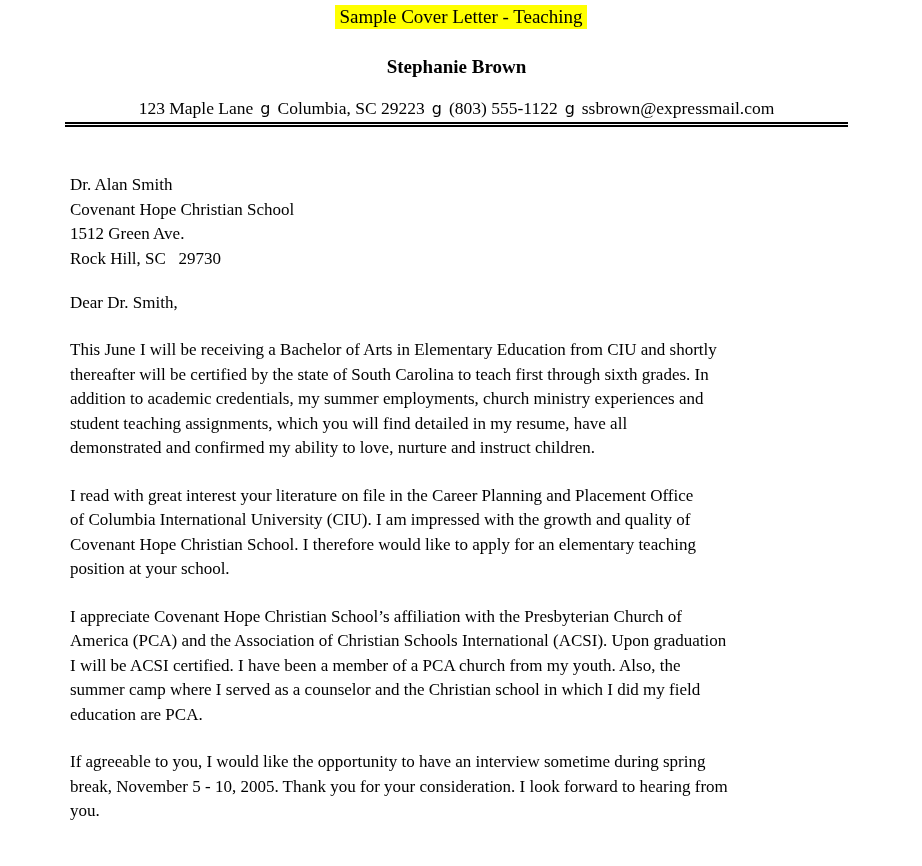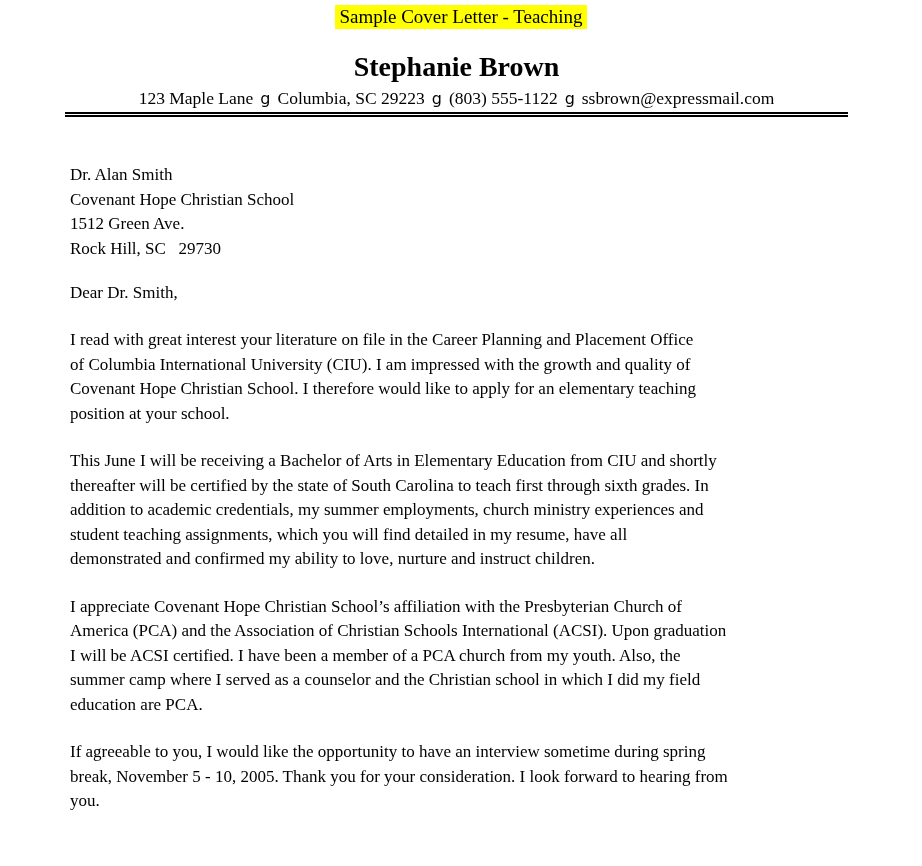--- a/index.html
+++ b/index.html
@@ -31,23 +31,23 @@
   .letterhead {
     width: 783px;
     margin-left: 65px;
     margin-top: 26px;
     border-bottom: 5px double #000000;
     padding-bottom: 3px;
     text-align: center;
   }
   .letterhead .name {
     font-weight: bold;
-    font-size: 28px;
+    font-size: 19px;
     line-height: 26px;
-    margin-bottom: 8px;
+    margin-bottom: 18px;
   }
   .letterhead .contact {
     font-size: 17.5px;
     line-height: 21px;
     white-space: nowrap;
   }
   .letterhead .sep {
     font-family: "DejaVu Sans", sans-serif;
     font-size: 16px;
     margin: 0 7px;
@@ -95,30 +95,30 @@
   <div class="body-text">
 
 
     <div class="recipient line-block">Dr. Alan Smith
 Covenant Hope Christian School
 1512 Green Ave.
 Rock Hill, SC   29730</div>
 
     <div class="salutation">Dear Dr. Smith,</div>
 
-    <p class="para line-block">I read with great interest your literature on file in the Career Planning and Placement Office
-of Columbia International University (CIU). I am impressed with the growth and quality of
-Covenant Hope Christian School. I therefore would like to apply for an elementary teaching
-position at your school.</p>
-
     <p class="para line-block">This June I will be receiving a Bachelor of Arts in Elementary Education from CIU and shortly
 thereafter will be certified by the state of South Carolina to teach first through sixth grades. In
 addition to academic credentials, my summer employments, church ministry experiences and
 student teaching assignments, which you will find detailed in my resume, have all
 demonstrated and confirmed my ability to love, nurture and instruct children.</p>
+
+    <p class="para line-block">I read with great interest your literature on file in the Career Planning and Placement Office
+of Columbia International University (CIU). I am impressed with the growth and quality of
+Covenant Hope Christian School. I therefore would like to apply for an elementary teaching
+position at your school.</p>
 
     <p class="para line-block">I appreciate Covenant Hope Christian School’s affiliation with the Presbyterian Church of
 America (PCA) and the Association of Christian Schools International (ACSI). Upon graduation
 I will be ACSI certified. I have been a member of a PCA church from my youth. Also, the
 summer camp where I served as a counselor and the Christian school in which I did my field
 education are PCA.</p>
 
     <p class="para line-block">If agreeable to you, I would like the opportunity to have an interview sometime during spring
 break, November 5 - 10, 2005. Thank you for your consideration. I look forward to hearing from
 you.</p>

